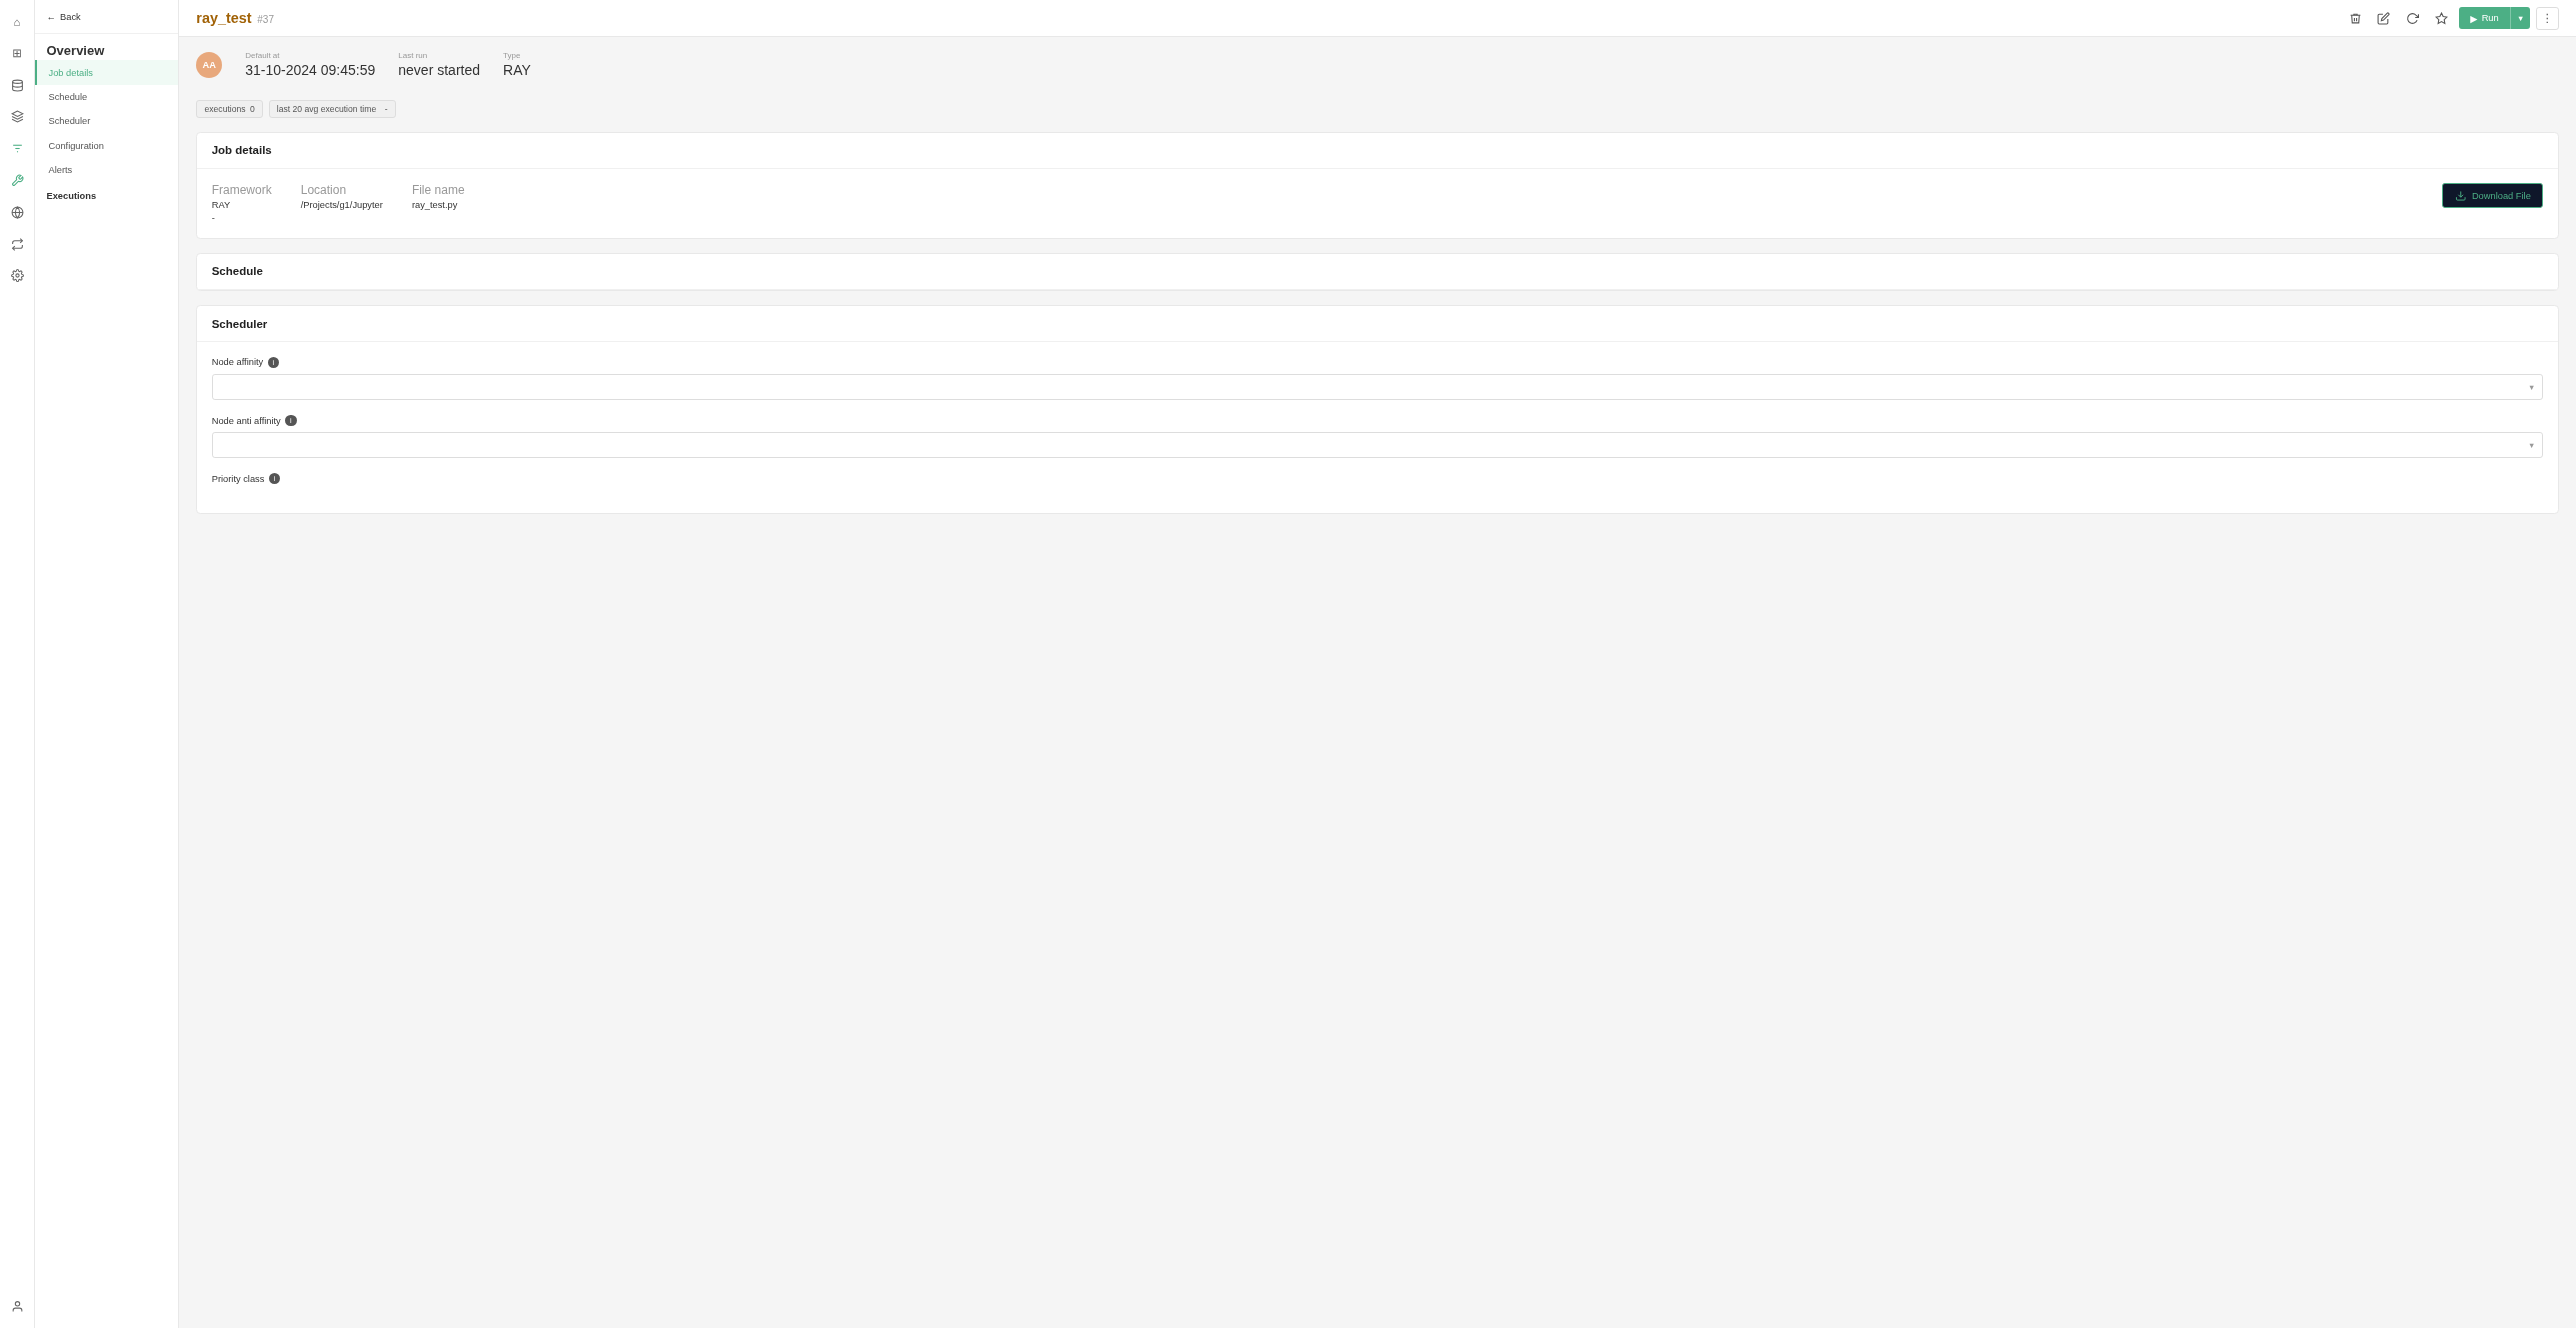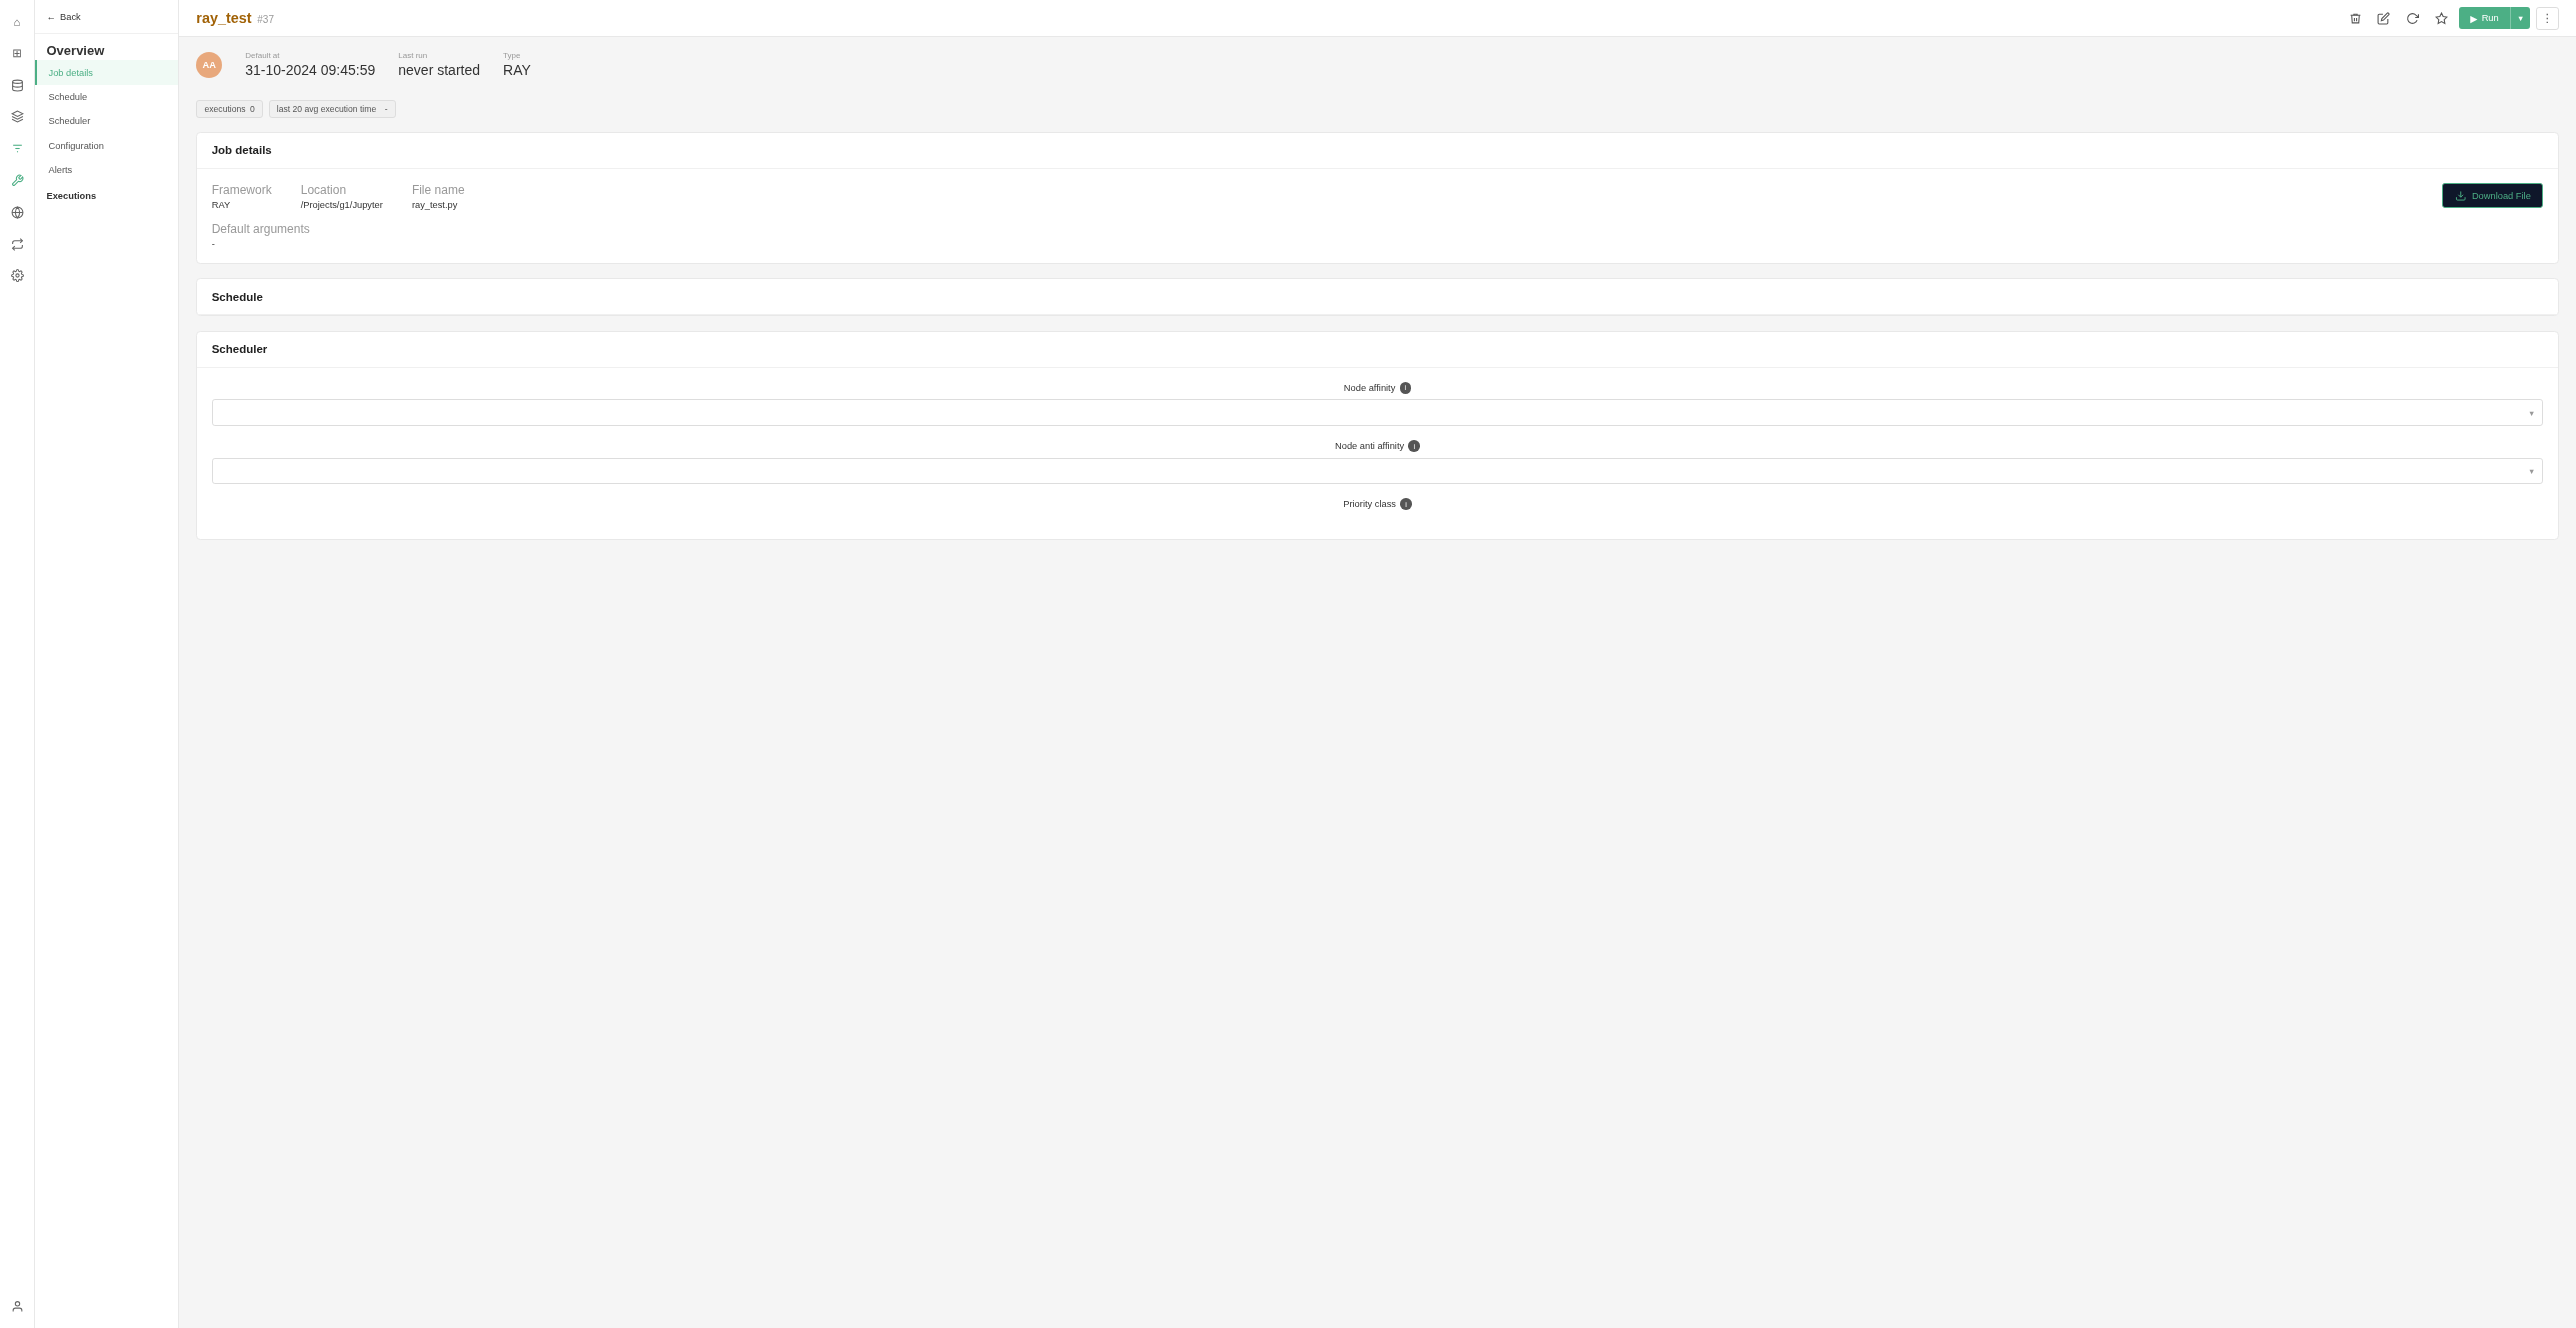--- a/index.html
+++ b/index.html
@@ -282,21 +282,20 @@
     .scheduler-field {
       margin-bottom: 14.4px;
     }
     .scheduler-field-label {
       font-size: 9.3px;
       color: #333;
       margin-bottom: 5.8px;
       display: flex;
       align-items: center;
       gap: 4.3px;
-      justify-content: center;
     }
     .info-icon {
       width: 11.5px;
       height: 11.5px;
       border-radius: 50%;
       background: #555;
       color: #fff;
       font-size: 7.2px;
       display: inline-flex;
       align-items: center;
@@ -504,21 +503,20 @@
           <button class="download-btn">
             <svg width="11.5" height="11.5" viewBox="0 0 24 24" fill="none" stroke="#4caf85" stroke-width="2">
                 <path d="M21 15v4a2 2 0 0 1-2 2H5a2 2 0 0 1-2-2v-4"></path>
                 <polyline points="7 10 12 15 17 10"></polyline>
                 <line x1="12" y1="15" x2="12" y2="3"></line>
               </svg>
             <span>Download File</span>
           </button>
         </div>
         <div class="default-args">
-          <div class="field-label" style="margin-top:11.5px;">Default arguments</div>
           <div class="field-value" style="margin-top:2.9px;">-</div>
         </div>
       </div>
     </div>
 
     <div class="card">
       <div class="card-header">Schedule</div>
     </div>
 
     <div class="card">

